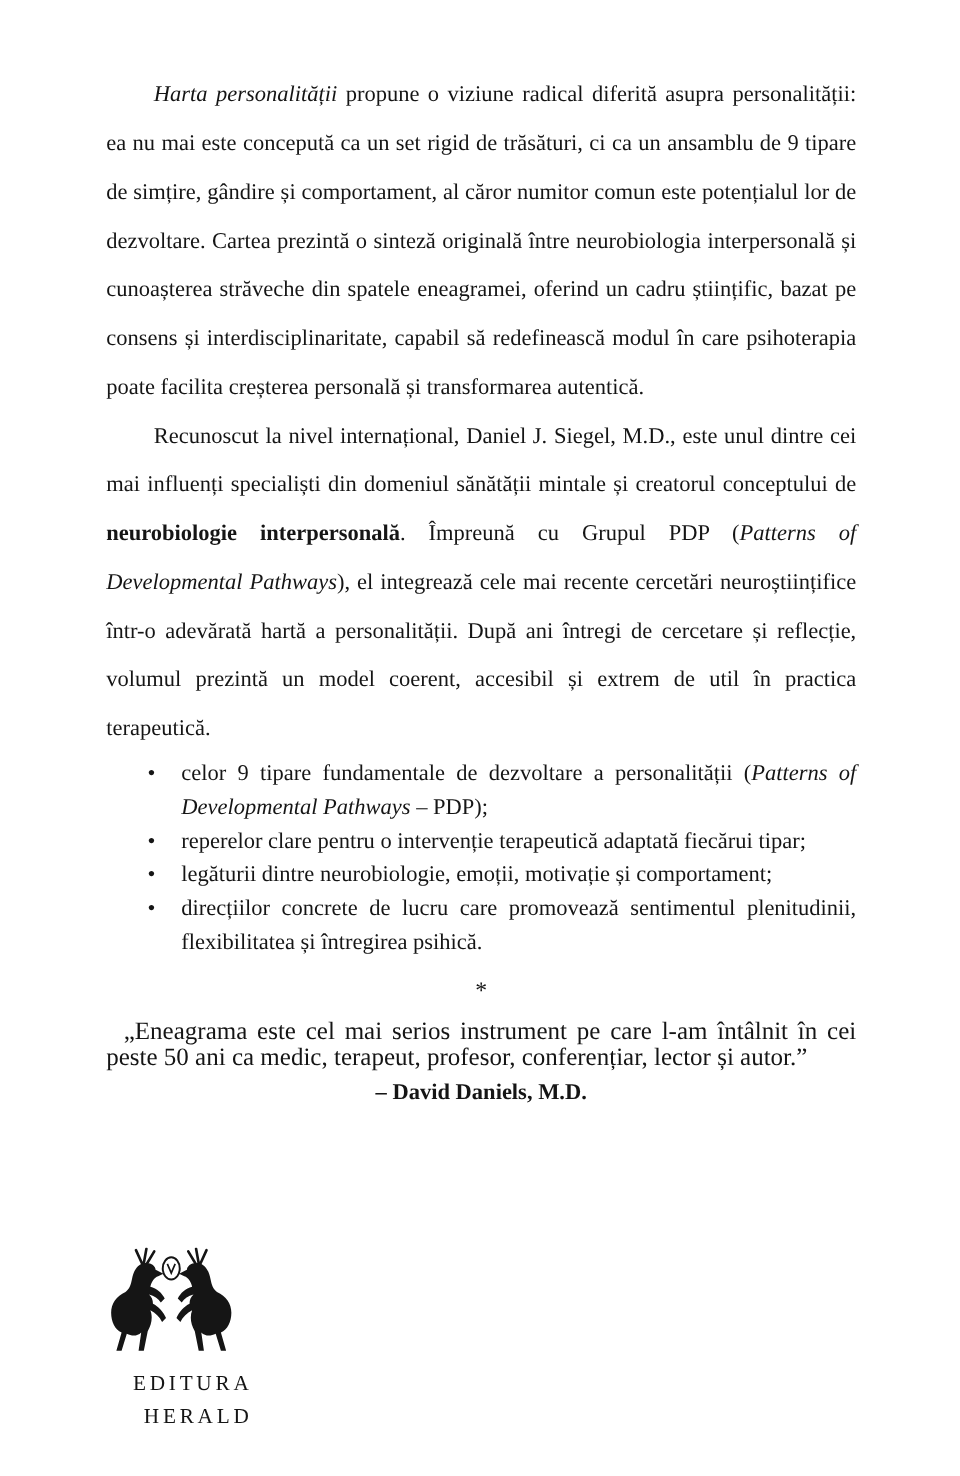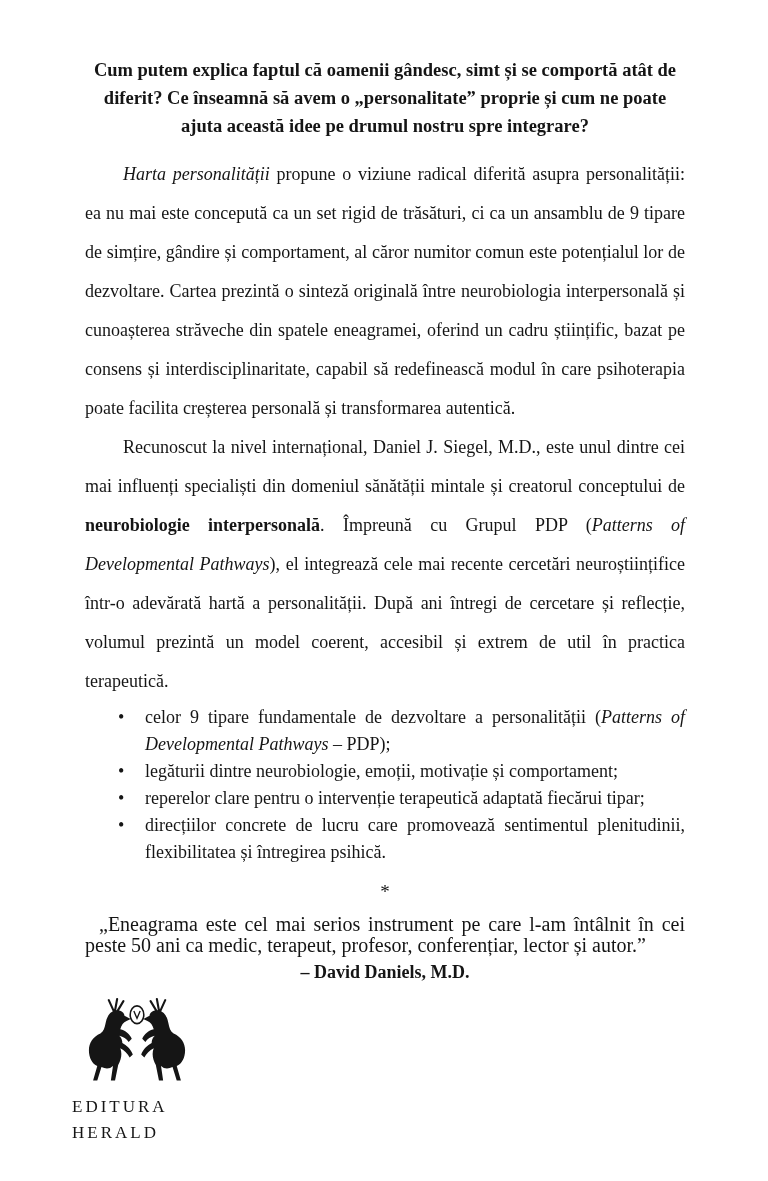--- a/index.html
+++ b/index.html
@@ -66,48 +66,47 @@
     text-align:center;
     margin-top:6px;
   }
   .run-i { font-style:italic; }
   .run-b { font-weight:bold; }
   .publisher {
     position:absolute;
     left:72px;
     top:998px;
     width:130px;
-    text-align:left;
+    text-align:right;
   }
   .publisher svg { display:block; margin:0 auto 4px auto; }
   .publisher-name {
     font-size:17px;
     letter-spacing:3px;
     line-height:26px;
     color:#151515;
   }
 </style>
 </head>
 <body>
 
 <div class="page">
 
   <div class="content">
 
-    <h1 class="header">Cum putem explica faptul că oamenii gândesc, simt și se comportă atât de diferit? Ce înseamnă să avem o „personalitate” proprie și cum ne poate ajuta această idee pe drumul nostru spre integrare?</h1>
 
     <p class="para"><span class="run-i">Harta personalității</span><span> propune o viziune radical diferită asupra personalității: ea nu mai este concepută ca un set rigid de trăsături, ci ca un ansamblu de 9 tipare de simțire, gândire și comportament, al căror numitor comun este potențialul lor de dezvoltare. Cartea prezintă o sinteză originală între neurobiologia interpersonală și cunoașterea străveche din spatele eneagramei, oferind un cadru științific, bazat pe consens și interdisciplinaritate, capabil să redefinească modul în care psihoterapia poate facilita creșterea personală și transformarea autentică.</span></p>
 
     <p class="para"><span>Recunoscut la nivel internațional, Daniel J. Siegel, M.D., este unul dintre cei mai influenți specialiști din domeniul sănătății mintale și creatorul conceptului de </span><span class="run-b">neurobiologie interpersonală</span><span>. Împreună cu Grupul PDP (</span><span class="run-i">Patterns of Developmental Pathways</span><span>), el integrează cele mai recente cercetări neuroștiințifice într-o adevărată hartă a personalității. După ani întregi de cercetare și reflecție, volumul prezintă un model coerent, accesibil și extrem de util în practica terapeutică.</span></p>
 
 
     <ul class="bullets">
       <li><span>celor 9 tipare fundamentale de dezvoltare a personalității (</span><span class="run-i">Patterns of Developmental Pathways</span><span> – PDP);</span></li>
+      <li><span>reperelor clare pentru o intervenție terapeutică adaptată fiecărui tipar;</span></li>
       <li><span>legăturii dintre neurobiologie, emoții, motivație și comportament;</span></li>
-      <li><span>reperelor clare pentru o intervenție terapeutică adaptată fiecărui tipar;</span></li>
       <li><span>direcțiilor concrete de lucru care promovează sentimentul plenitudinii, flexibilitatea și întregirea psihică.</span></li>
     </ul>
 
     <div class="star">*</div>
 
     <p class="quote">„Eneagrama este cel mai serios instrument pe care l-am întâlnit în cei peste 50 ani ca medic, terapeut, profesor, conferențiar, lector și autor.”</p>
 
     <p class="attribution">– David Daniels, M.D.</p>
 
   </div>

